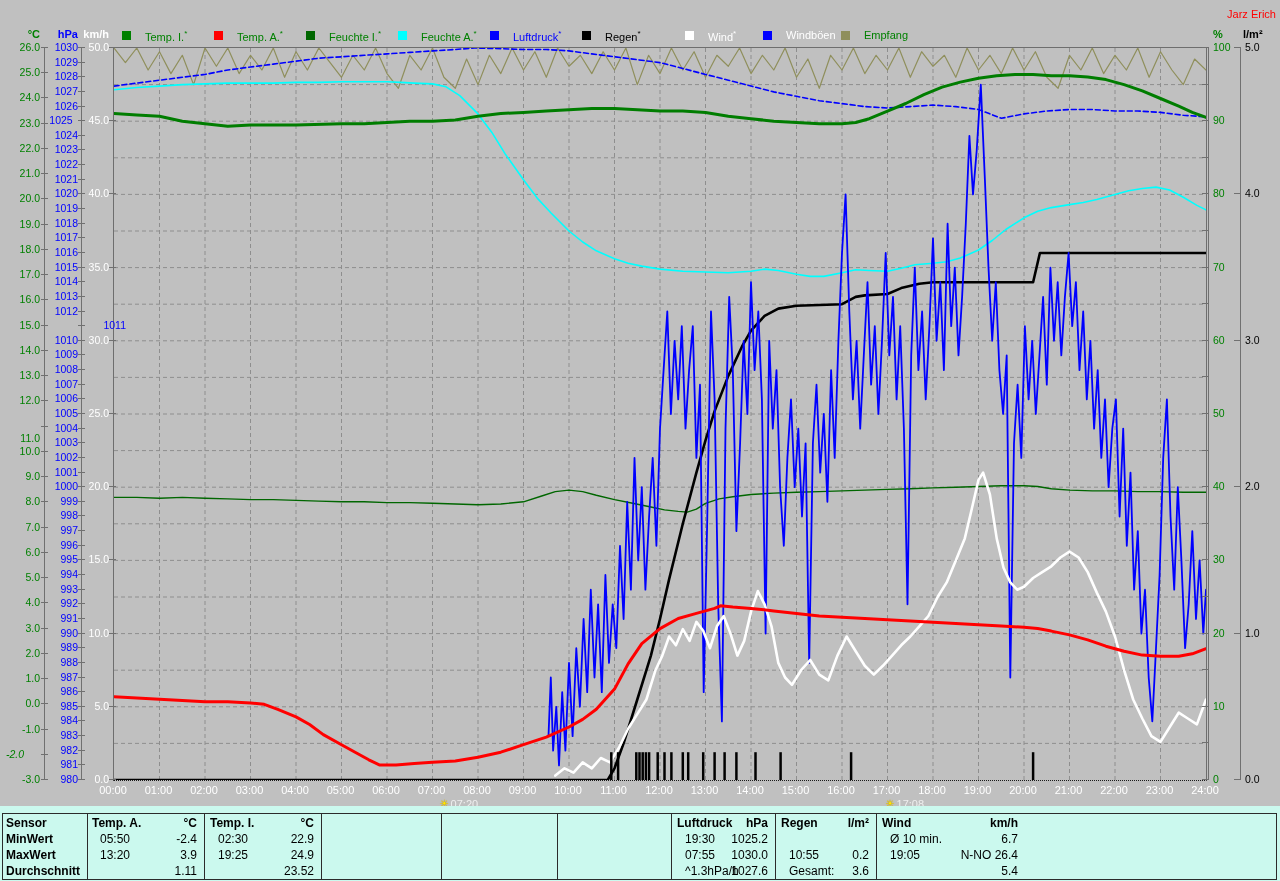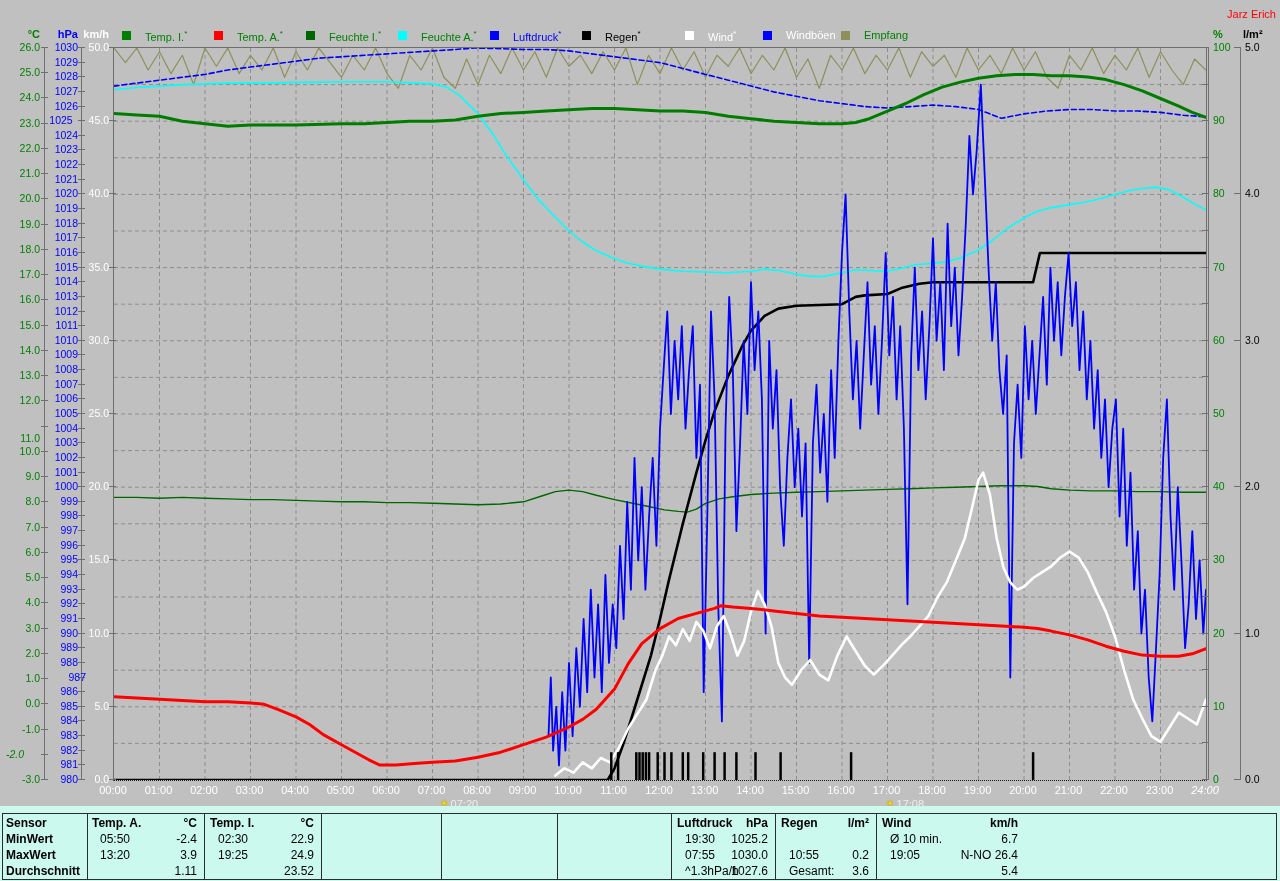--- a/index.html
+++ b/index.html
@@ -251,21 +251,21 @@
         <div class="abs tick-label" style="left: 44px; top: 247px; width: 34px; text-align: right; color: rgb(0, 0, 255);">1016</div>
         <div class="abs tick-dash" style="left: 78px; top: 267px;"></div>
         <div class="abs tick-label" style="left: 44px; top: 262px; width: 34px; text-align: right; color: rgb(0, 0, 255);">1015</div>
         <div class="abs tick-dash" style="left: 78px; top: 281px;"></div>
         <div class="abs tick-label" style="left: 44px; top: 276px; width: 34px; text-align: right; color: rgb(0, 0, 255);">1014</div>
         <div class="abs tick-dash" style="left: 78px; top: 296px;"></div>
         <div class="abs tick-label" style="left: 44px; top: 291px; width: 34px; text-align: right; color: rgb(0, 0, 255);">1013</div>
         <div class="abs tick-dash" style="left: 78px; top: 311px;"></div>
         <div class="abs tick-label" style="left: 44px; top: 306px; width: 34px; text-align: right; color: rgb(0, 0, 255);">1012</div>
         <div class="abs tick-dash" style="left: 78px; top: 325px;"></div>
-        <div class="abs tick-label" style="left: 44px; top: 320px; width: 34px; text-align: right; color: rgb(0, 0, 255);">1011</div>
+        <div class="abs tick-label" style="left: 44px; top: 320px; width: 34px; text-align: right; color: rgb(0, 0, 255); padding-left: 48px;">1011</div>
         <div class="abs tick-dash" style="left: 78px; top: 340px;"></div>
         <div class="abs tick-label" style="left: 44px; top: 335px; width: 34px; text-align: right; color: rgb(0, 0, 255);">1010</div>
         <div class="abs tick-dash" style="left: 78px; top: 354px;"></div>
         <div class="abs tick-label" style="left: 44px; top: 349px; width: 34px; text-align: right; color: rgb(0, 0, 255);">1009</div>
         <div class="abs tick-dash" style="left: 78px; top: 369px;"></div>
         <div class="abs tick-label" style="left: 44px; top: 364px; width: 34px; text-align: right; color: rgb(0, 0, 255);">1008</div>
         <div class="abs tick-dash" style="left: 78px; top: 384px;"></div>
         <div class="abs tick-label" style="left: 44px; top: 379px; width: 34px; text-align: right; color: rgb(0, 0, 255);">1007</div>
         <div class="abs tick-dash" style="left: 78px; top: 398px;"></div>
         <div class="abs tick-label" style="left: 44px; top: 393px; width: 34px; text-align: right; color: rgb(0, 0, 255);">1006</div>
@@ -299,21 +299,21 @@
         <div class="abs tick-label" style="left: 44px; top: 598px; width: 34px; text-align: right; color: rgb(0, 0, 255);">992</div>
         <div class="abs tick-dash" style="left: 78px; top: 618px;"></div>
         <div class="abs tick-label" style="left: 44px; top: 613px; width: 34px; text-align: right; color: rgb(0, 0, 255);">991</div>
         <div class="abs tick-dash" style="left: 78px; top: 633px;"></div>
         <div class="abs tick-label" style="left: 44px; top: 628px; width: 34px; text-align: right; color: rgb(0, 0, 255);">990</div>
         <div class="abs tick-dash" style="left: 78px; top: 647px;"></div>
         <div class="abs tick-label" style="left: 44px; top: 642px; width: 34px; text-align: right; color: rgb(0, 0, 255);">989</div>
         <div class="abs tick-dash" style="left: 78px; top: 662px;"></div>
         <div class="abs tick-label" style="left: 44px; top: 657px; width: 34px; text-align: right; color: rgb(0, 0, 255);">988</div>
         <div class="abs tick-dash" style="left: 78px; top: 677px;"></div>
-        <div class="abs tick-label" style="left: 44px; top: 672px; width: 34px; text-align: right; color: rgb(0, 0, 255); margin-left: 8px;">987</div>
+        <div class="abs tick-label" style="left: 44px; top: 672px; width: 34px; text-align: right; color: rgb(0, 0, 255);">987</div>
         <div class="abs tick-dash" style="left: 78px; top: 691px;"></div>
         <div class="abs tick-label" style="left: 44px; top: 686px; width: 34px; text-align: right; color: rgb(0, 0, 255);">986</div>
         <div class="abs tick-dash" style="left: 78px; top: 706px;"></div>
         <div class="abs tick-label" style="left: 44px; top: 701px; width: 34px; text-align: right; color: rgb(0, 0, 255);">985</div>
         <div class="abs tick-dash" style="left: 78px; top: 720px;"></div>
         <div class="abs tick-label" style="left: 44px; top: 715px; width: 34px; text-align: right; color: rgb(0, 0, 255);">984</div>
         <div class="abs tick-dash" style="left: 78px; top: 735px;"></div>
         <div class="abs tick-label" style="left: 44px; top: 730px; width: 34px; text-align: right; color: rgb(0, 0, 255);">983</div>
         <div class="abs tick-dash" style="left: 78px; top: 750px;"></div>
         <div class="abs tick-label" style="left: 44px; top: 745px; width: 34px; text-align: right; color: rgb(0, 0, 255);">982</div>
@@ -414,21 +414,21 @@
       <div class="abs xlabel" style="left: 730px; top: 1px;">14:00</div>
       <div class="abs xlabel" style="left: 775.5px; top: 1px;">15:00</div>
       <div class="abs xlabel" style="left: 821px; top: 1px;">16:00</div>
       <div class="abs xlabel" style="left: 866.5px; top: 1px;">17:00</div>
       <div class="abs xlabel" style="left: 912px; top: 1px;">18:00</div>
       <div class="abs xlabel" style="left: 957.5px; top: 1px;">19:00</div>
       <div class="abs xlabel" style="left: 1003px; top: 1px;">20:00</div>
       <div class="abs xlabel" style="left: 1048.5px; top: 1px;">21:00</div>
       <div class="abs xlabel" style="left: 1094px; top: 1px;">22:00</div>
       <div class="abs xlabel" style="left: 1139.5px; top: 1px;">23:00</div>
-      <div class="abs xlabel" style="left: 1185px; top: 1px; font-style: italic;">24:00</div>
+      <div class="abs xlabel" style="left: 1185px; top: 1px;">24:00</div>
       <div class="abs sunmark" style="left: 439.651px; top: 15px;">
         <span class="sun-glyph">☀</span>
         <span>07:20</span>
       </div>
       <div class="abs sunmark" style="left: 885.552px; top: 15px;">
         <span class="sun-glyph">☀</span>
         <span>17:08</span>
       </div>
     </div>
 

